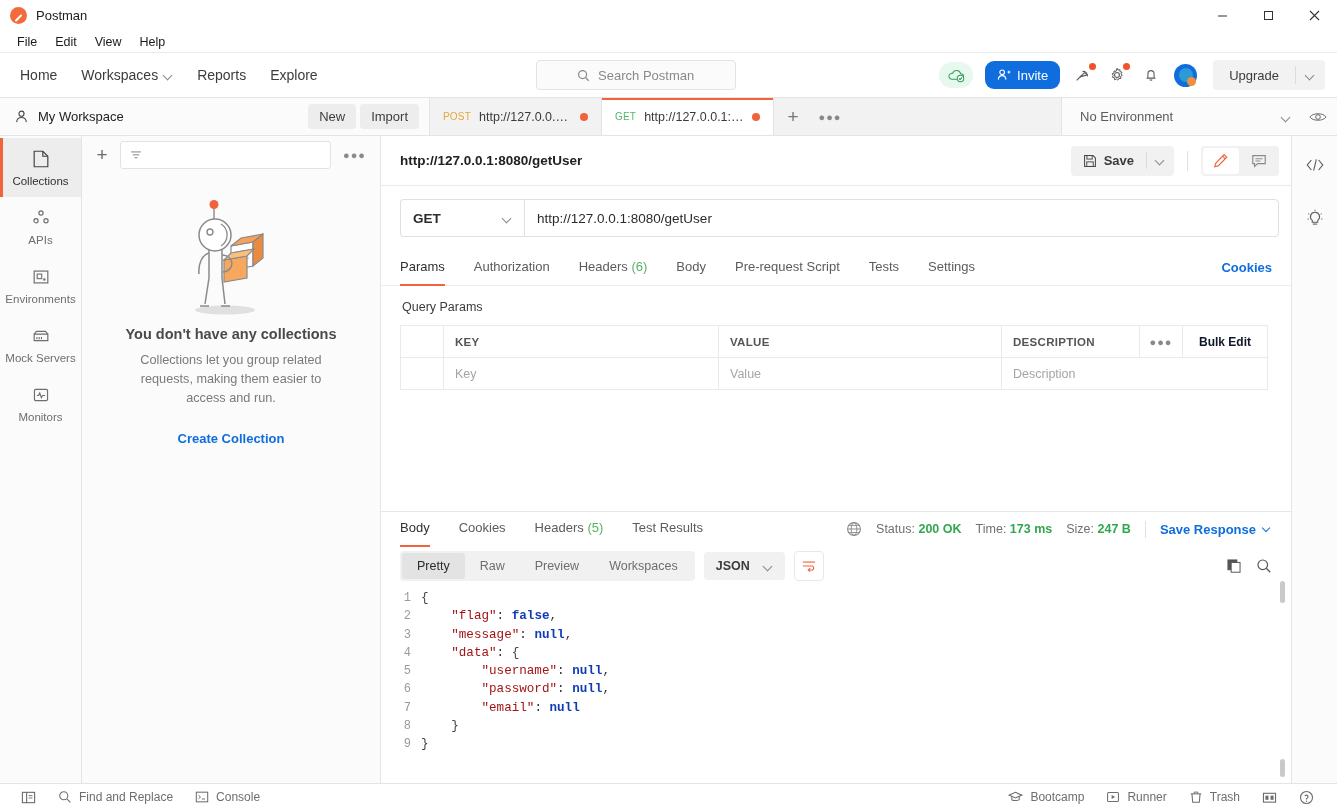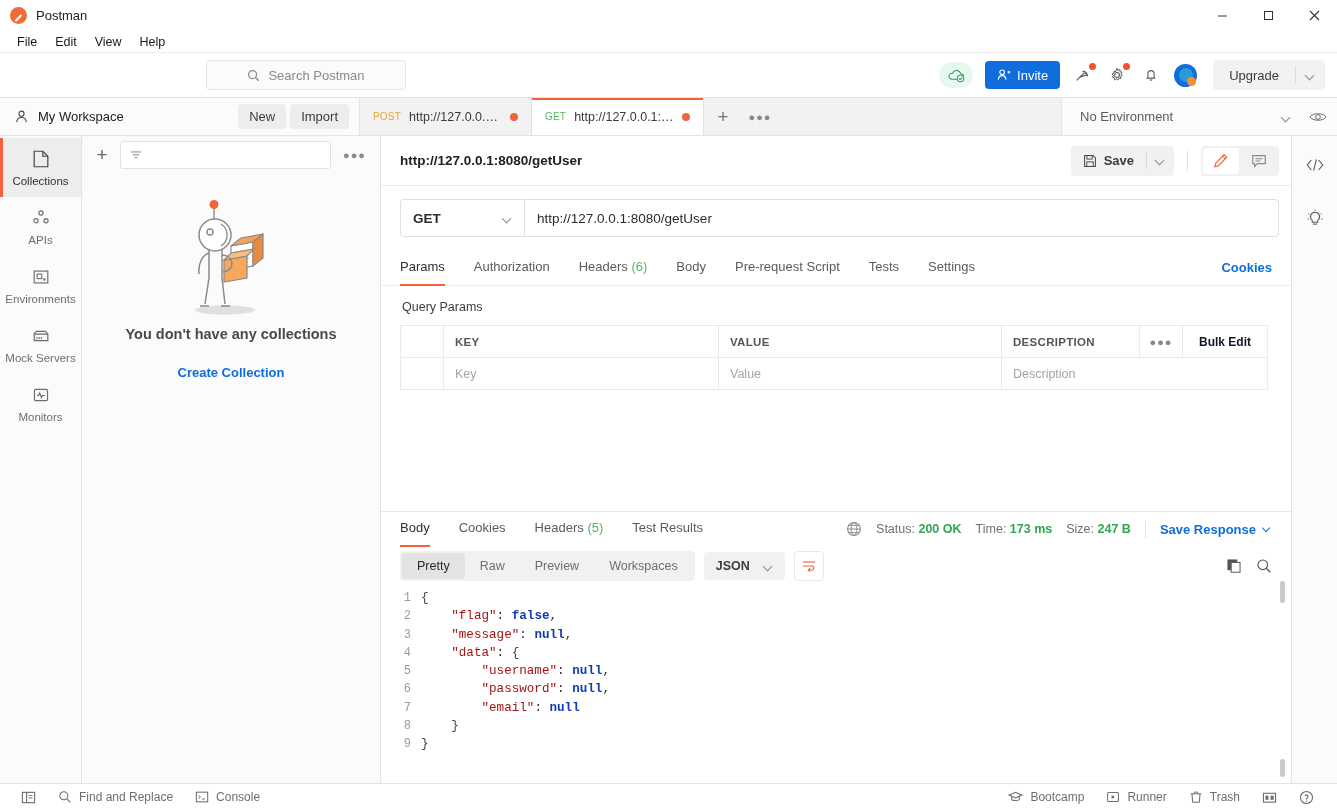--- a/index.html
+++ b/index.html
@@ -65,21 +65,21 @@
     width: 200px; height: 30px; border: 1px solid #e3e3e3; border-radius: 4px;
     background: #fbfbfb; display: flex; align-items: center; justify-content: center; gap: 8px;
   }
   .search-ph { font-size: 13px; color: #8a8a8a; }
   .nav-right { margin-left: auto; display: flex; align-items: center; gap: 12px; }
   .cloud-pill {
     width: 34px; height: 26px; border-radius: 13px; background: #e7f8ee;
     display: flex; align-items: center; justify-content: center;
   }
   .invite-btn {
-    height: 28px; background: #0f6dde; color: #fff; border-radius: 4px;
+    height: 28px; background: #0f6dde; color: #fff; border-radius: 9px;
     font-size: 13px; display: flex; align-items: center; gap: 6px;
     padding: 0 12px;
   }
   .icon-btn { width: 22px; height: 22px; display: flex; align-items: center; justify-content: center; position: relative; color: #5a5a5a; }
   .dot-badge {
     position: absolute; top: -1px; right: -2px; width: 7px; height: 7px;
     border-radius: 50%; background: #f0522b;
   }
   .avatar-ring {
     width: 23px; height: 23px; border-radius: 50%;
@@ -98,21 +98,21 @@
     display: flex; align-items: center; height: 30px; background: #f2f2f2;
     border-radius: 4px; margin-left: 4px;
   }
   .upgrade-btn { font-size: 13px; color: #3c3c3c; padding: 0 16px; height: 30px; display: flex; align-items: center; }
   .upgrade-div { width: 1px; height: 18px; background: #dcdcdc; }
   .upgrade-caret { padding: 0 10px; height: 30px; display: flex; align-items: center; }
 
   
   .wsrow { height: 38px; display: flex; background: #f7f7f7; flex: 0 0 38px; border-bottom: 1px solid #e4e4e4; }
   .ws-left {
-    width: 360px; display: flex; align-items: center; padding: 0 10px 0 14px;
+    width: 430px; display: flex; align-items: center; padding: 0 10px 0 14px;
     background: #fbfbfb; border-right: 1px solid #e4e4e4;
   }
   .ws-name { font-size: 13px; color: #212121; margin-left: 9px; }
   .ws-actions { margin-left: auto; display: flex; gap: 4px; }
   .ws-btn {
     font-size: 13px; color: #3c3c3c; background: #ededed; border-radius: 4px;
     padding: 5px 11px;
   }
   .tabs-area { flex: 1; display: flex; align-items: stretch; background: #f2f2f2; min-width: 0; }
   .tab {
@@ -309,20 +309,35 @@
   </div>
 
   <div class="menubar">
     <div class="menu-item">File</div>
     <div class="menu-item">Edit</div>
     <div class="menu-item">View</div>
     <div class="menu-item">Help</div>
   </div>
 
   <div class="topnav">
+    <div class="nav-links">
+      <div class="nav-link">
+        <span>Home</span>
+      </div>
+      <div class="nav-link">
+        <span>Workspaces</span>
+        <span class="chev"></span>
+      </div>
+      <div class="nav-link">
+        <span>Reports</span>
+      </div>
+      <div class="nav-link">
+        <span>Explore</span>
+      </div>
+    </div>
 
     <div class="search-wrap">
       <div class="search-inner">
         <span>
           <svg width="13" height="13" viewBox="0 0 14 14">
               <circle cx="6" cy="6" r="4.3" fill="none" stroke="#8a8a8a" stroke-width="1.3"></circle>
               <line x1="9.2" y1="9.2" x2="12.6" y2="12.6" stroke="#8a8a8a" stroke-width="1.3"></line>
             </svg>
         </span>
         <span class="search-ph">Search Postman</span>
@@ -514,20 +529,21 @@
             <path d="M88 42 L98 34 L98 58 L88 66 Z" fill="#eb8b3f" stroke="#8a8a8a" stroke-width="1.2"></path>
             <line x1="70" y1="52" x2="84" y2="50" stroke="#b5b5b5" stroke-width="1"></line>
             <line x1="70" y1="56" x2="84" y2="54" stroke="#b5b5b5" stroke-width="1"></line>
             <line x1="70" y1="60" x2="84" y2="58" stroke="#b5b5b5" stroke-width="1"></line>
             <path d="M59 60 L82 56 L82 78 L59 82 Z" fill="#f6a85f" stroke="#8a8a8a" stroke-width="1.2"></path>
             <path d="M59 60 L66 53 L89 49 L82 56 Z" fill="#fbbf7d" stroke="#8a8a8a" stroke-width="1.2"></path>
             <path d="M57 55 C62 55 66 58 67 63 C67 68 63 72 58 72" fill="none" stroke="#8a8a8a" stroke-width="1.5"></path>
           </svg>
         </div>
         <div class="empty-title">You don't have any collections</div>
+        <div class="empty-sub">Collections let you group related requests, making them easier to access and run.</div>
         <div class="empty-link">Create Collection</div>
       </div>
     </div>
 
     <div class="main">
 
       <div class="req-header">
         <div class="req-title">http://127.0.0.1:8080/getUser</div>
         <div class="rh-right">
           <div class="save-group">

